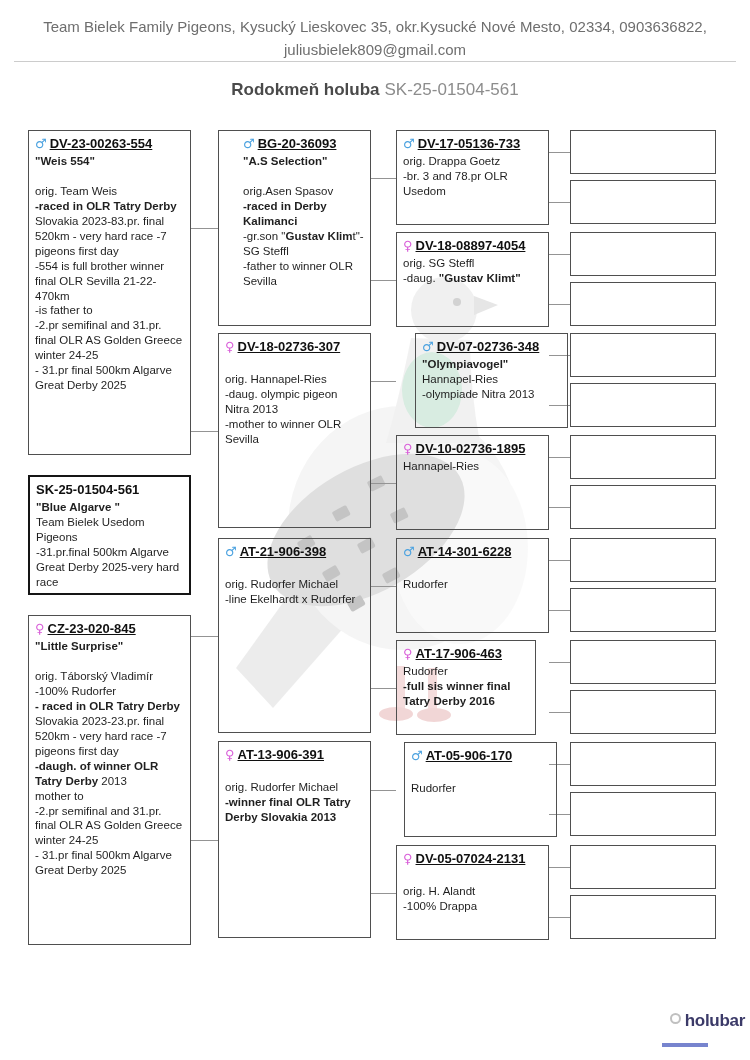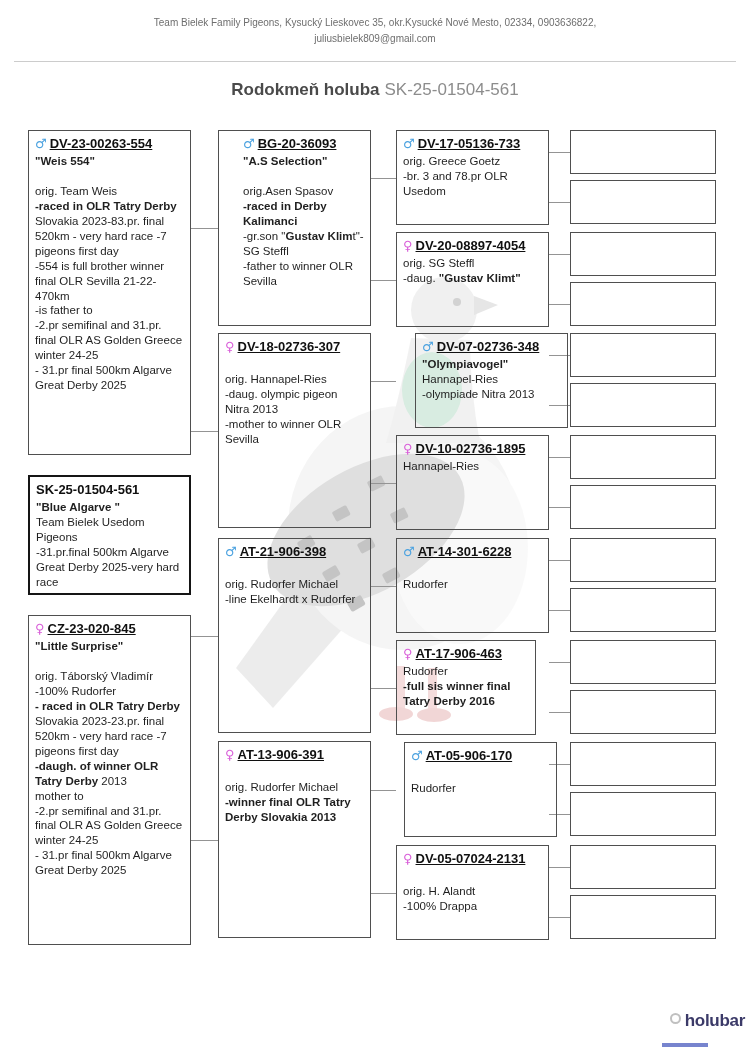--- a/index.html
+++ b/index.html
@@ -1,19 +1,19 @@
 <!DOCTYPE html>
 <html><head>
 <meta charset="utf-8">
 <style>
   html,body{margin:0;padding:0;background:#ffffff;}
   #page{position:relative;width:750px;height:1060px;background:#ffffff;overflow:hidden;
         font-family:"Liberation Sans", sans-serif;}
   .header{position:absolute;top:15px;left:0;right:0;text-align:center;
-          font-size:10px;color:#6e6e6e;line-height:1.55;}
+          font-size:15px;color:#6e6e6e;line-height:1.55;}
   .divider{position:absolute;top:61px;left:14px;right:14px;border-top:1px solid #cccccc;}
   .title{position:absolute;top:80px;left:0;right:0;text-align:center;font-size:17px;}
   .title .t1{font-weight:bold;color:#4a4a4a;}
   .title .t2{color:#8c8c8c;margin-left:5px;}
   .pbox{position:absolute;border:1px solid #4f4f4f;padding:5px 6px;box-sizing:border-box;
         font-size:11.5px;line-height:1.3;color:#1f1f1f;background:transparent;z-index:2;}
   .pbox.subject{border:2px solid #151515;}
   .ringrow{font-size:13px;font-weight:bold;color:#101010;white-space:nowrap;margin-bottom:1px;}
   .ring.u{text-decoration:underline;}
   .sex{font-size:13px;margin-right:3px;font-weight:bold;font-family:"DejaVu Sans", sans-serif;}
@@ -125,25 +125,25 @@
         <div class="bline"><span>-line Ekelhardt x Rudorfer</span></div>
       </div>
       <div class="pbox" style="left: 218px; top: 741px; width: 153px; height: 197px;">
         <div class="ringrow"><span class="sex female">♀</span><span class="ring u">AT-13-906-391</span></div>
         <div class="bline"></div>
         <div class="bline"><span>orig. Rudorfer Michael</span></div>
         <div class="bline"><span style="font-weight: bold;">-winner final OLR Tatry Derby Slovakia 2013</span></div>
       </div>
       <div class="pbox" style="left: 396px; top: 130px; width: 153px; height: 95px;">
         <div class="ringrow"><span class="sex male">♂</span><span class="ring u">DV-17-05136-733</span></div>
-        <div class="bline"><span>orig. Greece Goetz</span></div>
+        <div class="bline"><span>orig. Drappa Goetz</span></div>
         <div class="bline"><span>-br. 3 and 78.pr OLR Usedom</span></div>
       </div>
       <div class="pbox" style="left: 396px; top: 232px; width: 153px; height: 95px;">
-        <div class="ringrow"><span class="sex female">♀</span><span class="ring u">DV-20-08897-4054</span></div>
+        <div class="ringrow"><span class="sex female">♀</span><span class="ring u">DV-18-08897-4054</span></div>
         <div class="bline"><span>orig. SG Steffl</span></div>
         <div class="bline"><span>-daug. </span><span style="font-weight: bold;">"Gustav Klimt"</span></div>
       </div>
       <div class="pbox" style="left: 396px; top: 333px; width: 153px; height: 95px; margin-left: 19px;">
         <div class="ringrow"><span class="sex male">♂</span><span class="ring u">DV-07-02736-348</span></div>
         <div class="bline"><span style="font-weight: bold;">"Olympiavogel"</span></div>
         <div class="bline"><span>Hannapel-Ries</span></div>
         <div class="bline"><span>-olympiade Nitra 2013</span></div>
       </div>
       <div class="pbox" style="left: 396px; top: 435px; width: 153px; height: 95px;">

